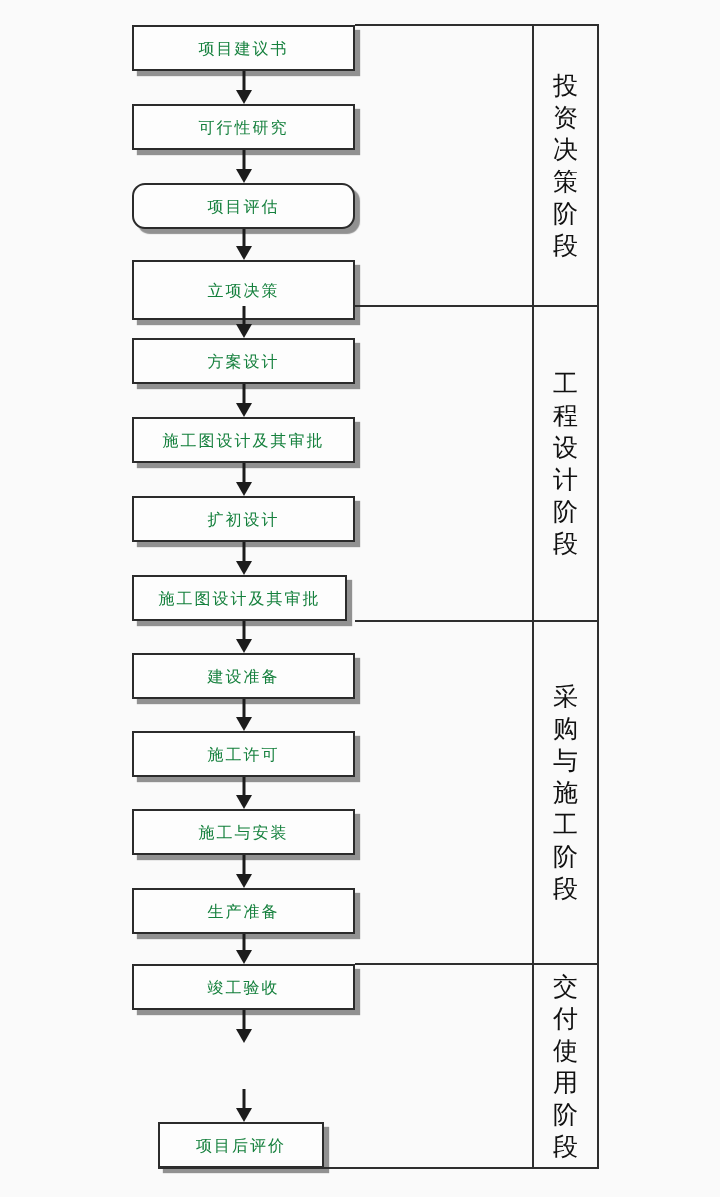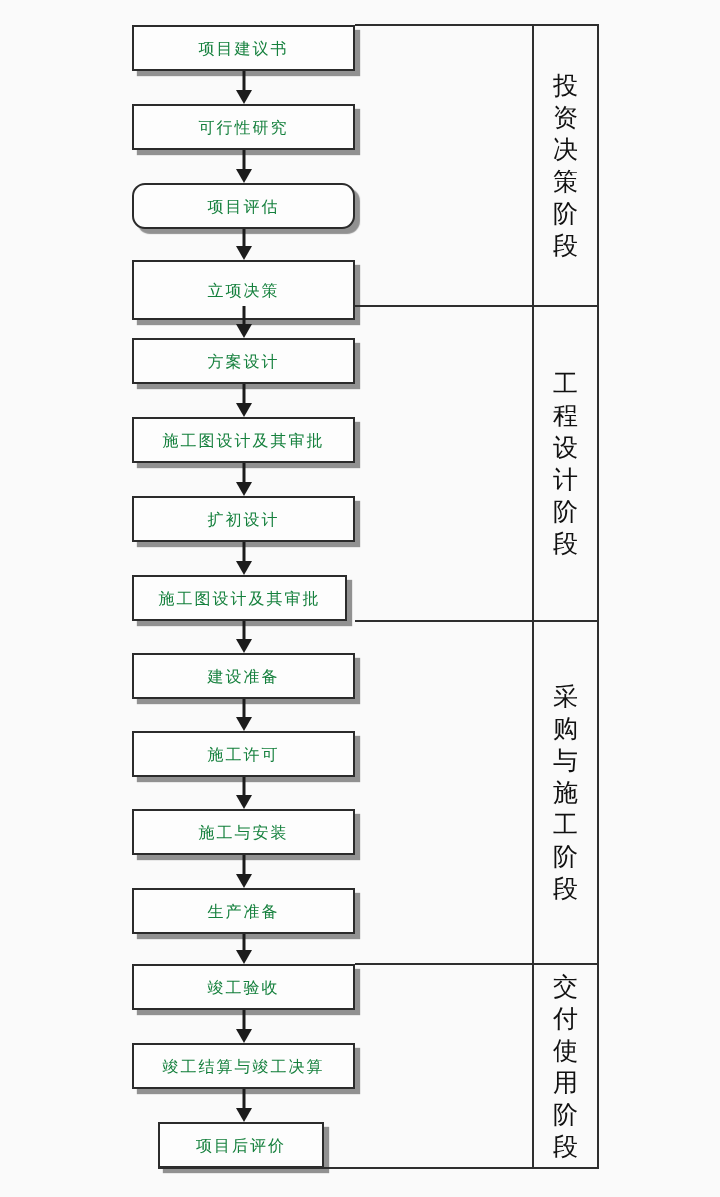--- a/index.html
+++ b/index.html
@@ -158,23 +158,20 @@
     <div class="arrow" style="left: 233.5px; top: 934px; width: 20px; height: 30px;">
       <div class="stem" style="height: 18px;"></div>
       <div class="head"></div>
     </div>
     <div class="flow-box" style="left: 132px; top: 964px; width: 223px; height: 46px;">
       <div class="label">竣工验收</div>
     </div>
     <div class="arrow" style="left: 233.5px; top: 1010px; width: 20px; height: 33px;">
       <div class="stem" style="height: 21px;"></div>
       <div class="head"></div>
-    </div>
-    <div class="flow-box" style="left: 132px; top: 1043px; width: 223px; height: 46px;">
-      <div class="label">竣工结算与竣工决算</div>
     </div>
     <div class="arrow" style="left: 233.5px; top: 1089px; width: 20px; height: 33px;">
       <div class="stem" style="height: 21px;"></div>
       <div class="head"></div>
     </div>
     <div class="flow-box" style="left: 158px; top: 1122px; width: 166px; height: 46px;">
       <div class="label">项目后评价</div>
     </div>
     <div class="hline" style="left: 355px; top: 24px; width: 243px; height: 2px;"></div>
     <div class="hline" style="left: 355px; top: 305px; width: 243px; height: 2px;"></div>

